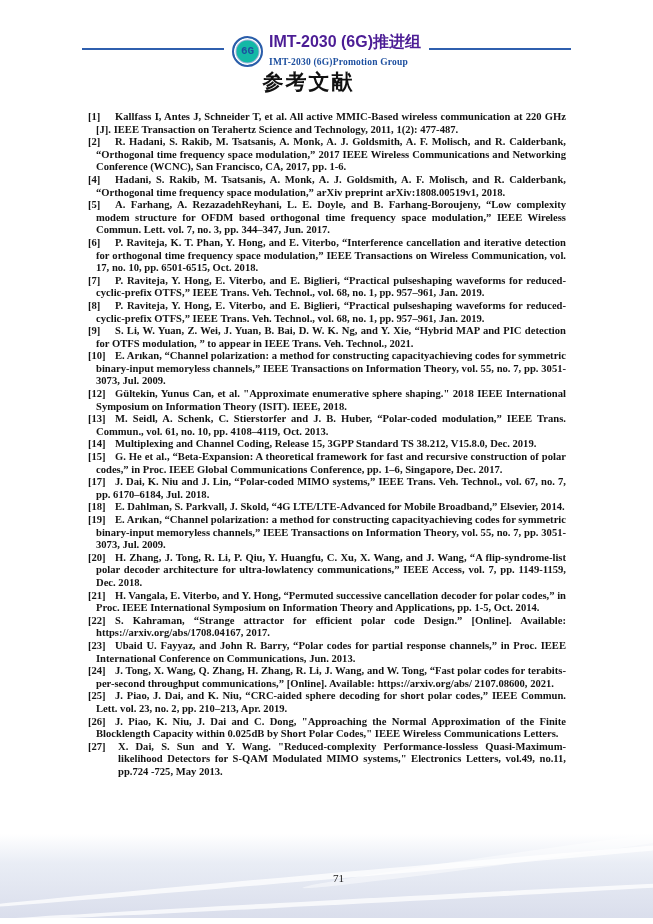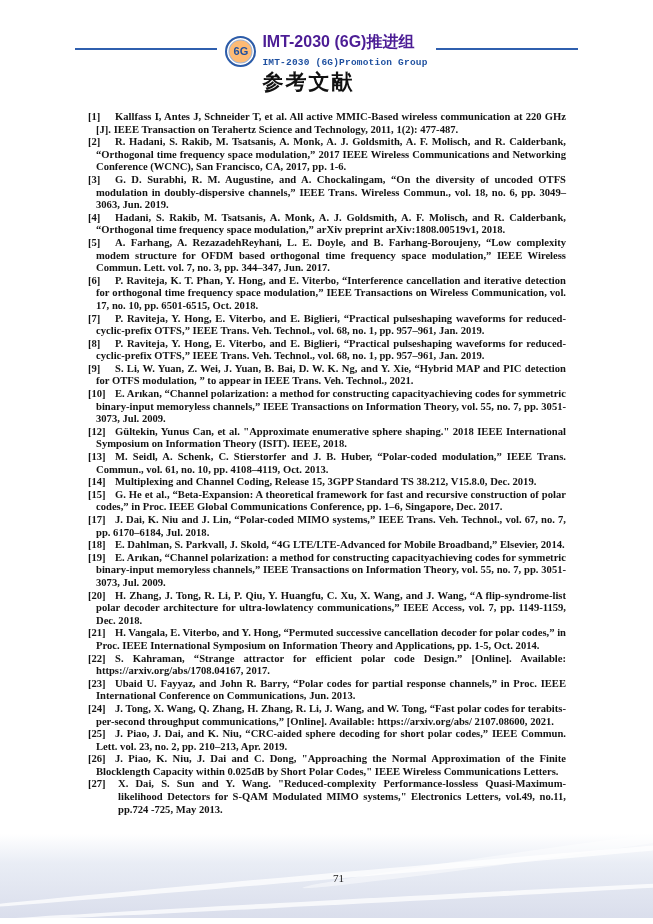--- a/index.html
+++ b/index.html
@@ -14,33 +14,33 @@
 
   
   .header{
     position:absolute;top:34px;left:0;width:653px;height:34px;
     display:flex;align-items:center;justify-content:center;
   }
   .rule{height:2px;background:#2f5fae;flex:0 0 142px;margin-top:-4px;}
   .brand{display:flex;align-items:center;margin:0 8px;}
   .logo{
     width:27px;height:27px;border-radius:50%;
-    border:2px solid #2b5caa;background:#fdba74;
+    border:2px solid #2b5caa;background:#14b8a6;
     display:flex;align-items:center;justify-content:center;
-    font-family:Liberation Sans, sans-serif;font-weight:bold;
+    font-family:Liberation Mono, monospace;font-weight:bold;
     font-size:11px;color:#1d4f9f;position:relative;flex:0 0 auto;
     box-shadow:inset 0 0 0 1.5px #ffffff, inset 0 0 0 2.5px #9db4d8;
   }
   .brand-text{margin-left:6px;line-height:1;}
   .org-cn{
     font-family:"Liberation Sans","DejaVu Sans",sans-serif;
     font-weight:bold;font-size:16px;color:#4c1d95;letter-spacing:0px;
   }
   .org-en{
-    font-family:Liberation Mono, monospace;
+    font-family:Liberation Serif, serif;
     font-weight:bold;font-size:9.5px;color:#1d4f9f;margin-top:8px;letter-spacing:0.2px;
   }
 
   
   .title{
     position:absolute;top:68px;left:0;width:617px;margin:0;
     text-align:center;font-size:21px;font-weight:600;color:#111;
     font-family:"Liberation Serif","DejaVu Serif",serif;
     letter-spacing:2px;
   }
@@ -92,21 +92,20 @@
   </div>
 
   <h1 class="title">参考文献</h1>
 
   <div class="refs">
 
       <p class="ref"><span class="num">[1]</span><span class="txt">Kallfass I, Antes J, Schneider T, et al. All active MMIC-Based wireless communication at 220 GHz [J]. IEEE Transaction on Terahertz Science and Technology, 2011, 1(2): 477-487.</span></p>
 
       <p class="ref"><span class="num">[2]</span><span class="txt">R. Hadani, S. Rakib, M. Tsatsanis, A. Monk, A. J. Goldsmith, A. F. Molisch, and R. Calderbank, “Orthogonal time frequency space modulation,” 2017 IEEE Wireless Communications and Networking Conference (WCNC), San Francisco, CA, 2017, pp. 1-6.</span></p>
 
-      <p class="ref"><span class="num">[3]</span><span class="txt">G. D. Surabhi, R. M. Augustine, and A. Chockalingam, “On the diversity of uncoded OTFS modulation in doubly-dispersive channels,” IEEE Trans. Wireless Commun., vol. 18, no. 6, pp. 3049–3063, Jun. 2019.</span></p>
 
       <p class="ref"><span class="num">[4]</span><span class="txt">Hadani, S. Rakib, M. Tsatsanis, A. Monk, A. J. Goldsmith, A. F. Molisch, and R. Calderbank, “Orthogonal time frequency space modulation,” arXiv preprint arXiv:1808.00519v1, 2018.</span></p>
 
       <p class="ref"><span class="num">[5]</span><span class="txt">A. Farhang, A. RezazadehReyhani, L. E. Doyle, and B. Farhang-Boroujeny, “Low complexity modem structure for OFDM based orthogonal time frequency space modulation,” IEEE Wireless Commun. Lett. vol. 7, no. 3, pp. 344–347, Jun. 2017.</span></p>
 
       <p class="ref"><span class="num">[6]</span><span class="txt">P. Raviteja, K. T. Phan, Y. Hong, and E. Viterbo, “Interference cancellation and iterative detection for orthogonal time frequency space modulation,” IEEE Transactions on Wireless Communication, vol. 17, no. 10, pp. 6501-6515, Oct. 2018.</span></p>
 
       <p class="ref"><span class="num">[7]</span><span class="txt">P. Raviteja, Y. Hong, E. Viterbo, and E. Biglieri, “Practical pulseshaping waveforms for reduced-cyclic-prefix OTFS,” IEEE Trans. Veh. Technol., vol. 68, no. 1, pp. 957–961, Jan. 2019.</span></p>
 
       <p class="ref"><span class="num">[8]</span><span class="txt">P. Raviteja, Y. Hong, E. Viterbo, and E. Biglieri, “Practical pulseshaping waveforms for reduced-cyclic-prefix OTFS,” IEEE Trans. Veh. Technol., vol. 68, no. 1, pp. 957–961, Jan. 2019.</span></p>

